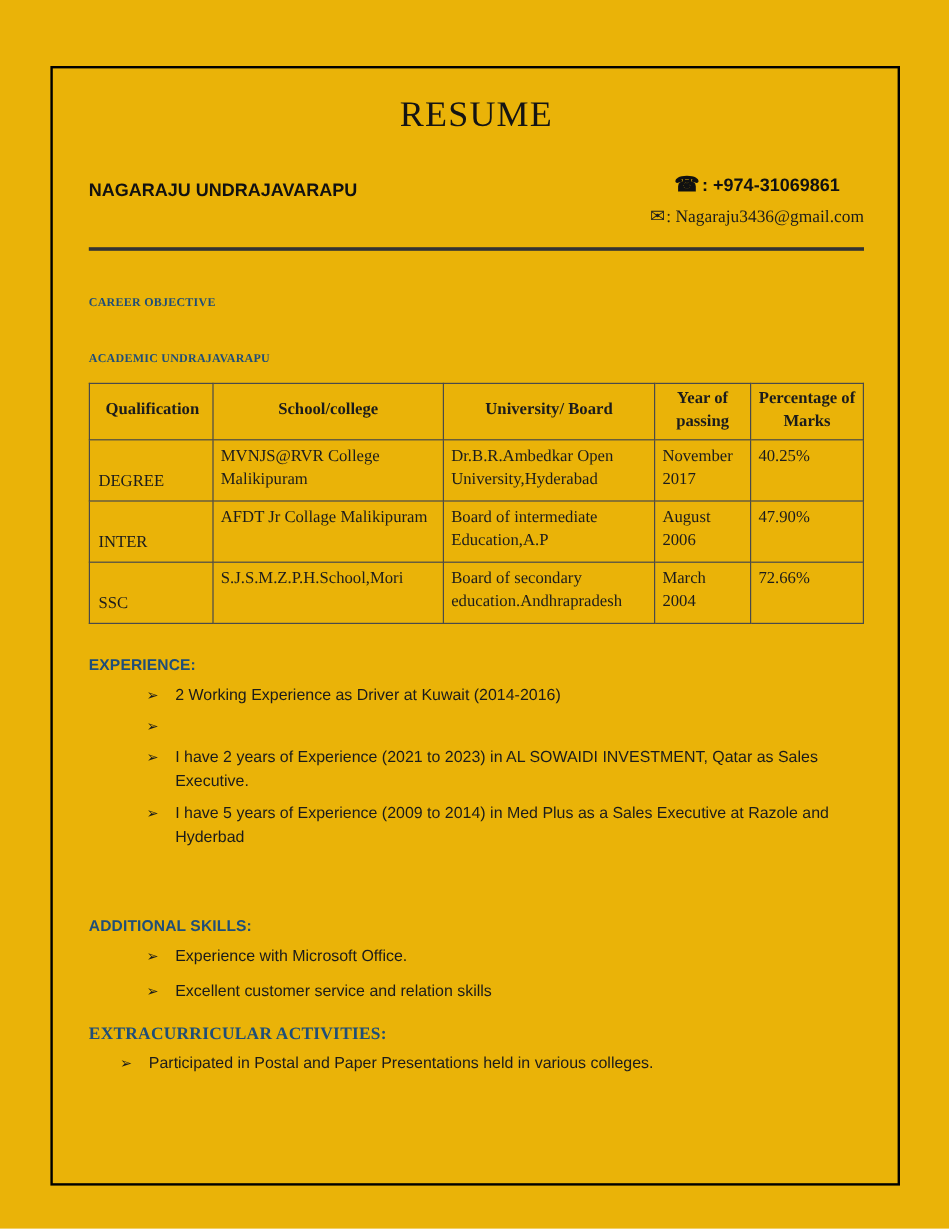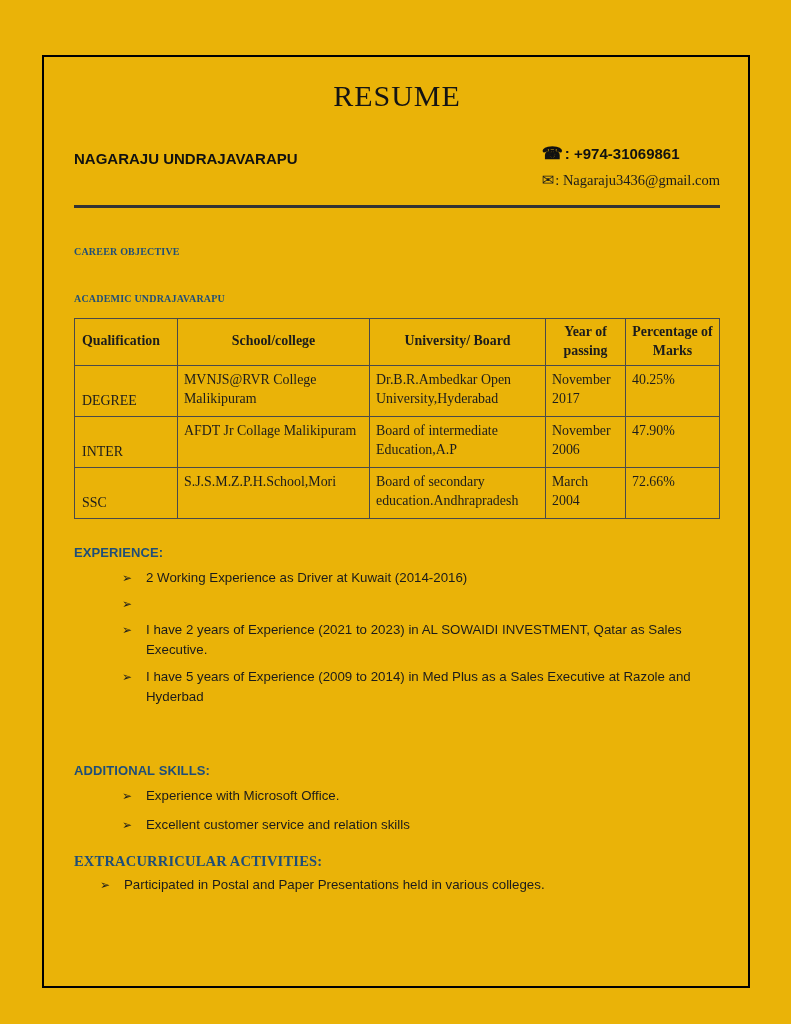--- a/index.html
+++ b/index.html
@@ -37,21 +37,21 @@
     align-items: flex-start;
     margin-top: 30px;
   }
   .name {
     font-family: "Liberation Sans", sans-serif;
     font-weight: 700;
     font-size: 15px;
     padding-top: 7px;
     color: #111;
   }
-  .contact-right { text-align: left; }
+  .contact-right { text-align: center; }
   .phone-line {
     font-family: "Liberation Sans", sans-serif;
     font-weight: 700;
     font-size: 15px;
     color: #111;
   }
   .phone-line .glyph { font-size: 17px; margin-right: 2px; }
   .email-line {
     font-size: 14.5px;
     margin-top: 7px;
@@ -90,21 +90,21 @@
     border: 1.5px solid #4a4a4a;
   }
   .qual-table th {
     font-weight: 700;
     padding: 4px 5px;
     line-height: 1.35;
     text-align: center;
     vertical-align: middle;
     height: 44px;
   }
-  .qual-table th.col-qual { text-align: left; padding-left: 7px; }
+  .qual-table th.col-qual { text-align: center; padding-left: 7px; }
   .qual-table td {
     padding: 4px 6px;
     line-height: 1.4;
     vertical-align: top;
     height: 51px;
   }
   .qual-table td.qual-cell {
     vertical-align: bottom;
     padding-bottom: 5px;
     padding-left: 7px;
@@ -191,21 +191,21 @@
           <td class="qual-cell">DEGREE</td>
           <td>MVNJS@RVR College Malikipuram</td>
           <td>Dr.B.R.Ambedkar Open University,Hyderabad</td>
           <td>November 2017</td>
           <td class="pct-cell">40.25%</td>
         </tr>
         <tr>
           <td class="qual-cell">INTER</td>
           <td>AFDT Jr Collage Malikipuram</td>
           <td>Board of intermediate Education,A.P</td>
-          <td>November 2006</td>
+          <td>August 2006</td>
           <td class="pct-cell">47.90%</td>
         </tr>
         <tr>
           <td class="qual-cell">SSC</td>
           <td>S.J.S.M.Z.P.H.School,Mori</td>
           <td>Board of secondary education.Andhrapradesh</td>
           <td>March 2004</td>
           <td class="pct-cell">72.66%</td>
         </tr>
       </tbody>

